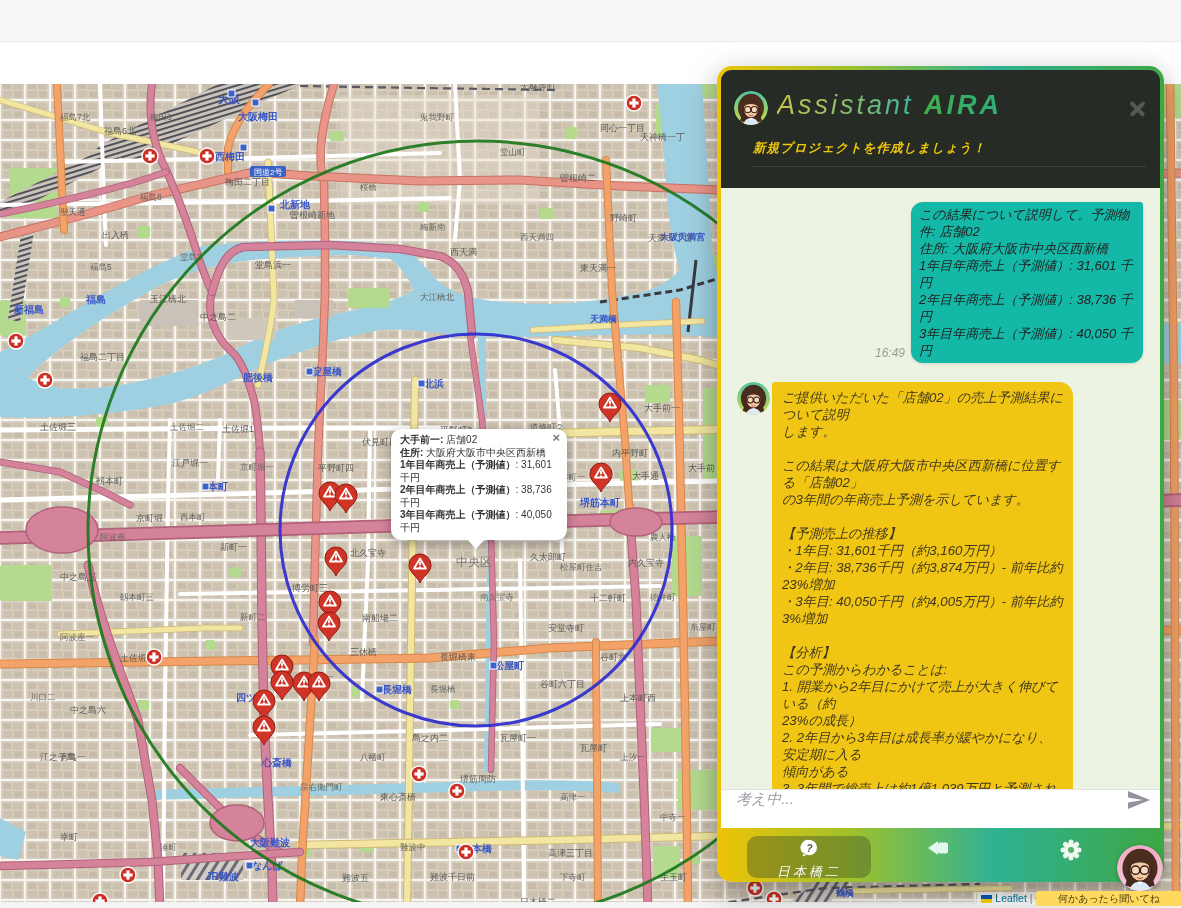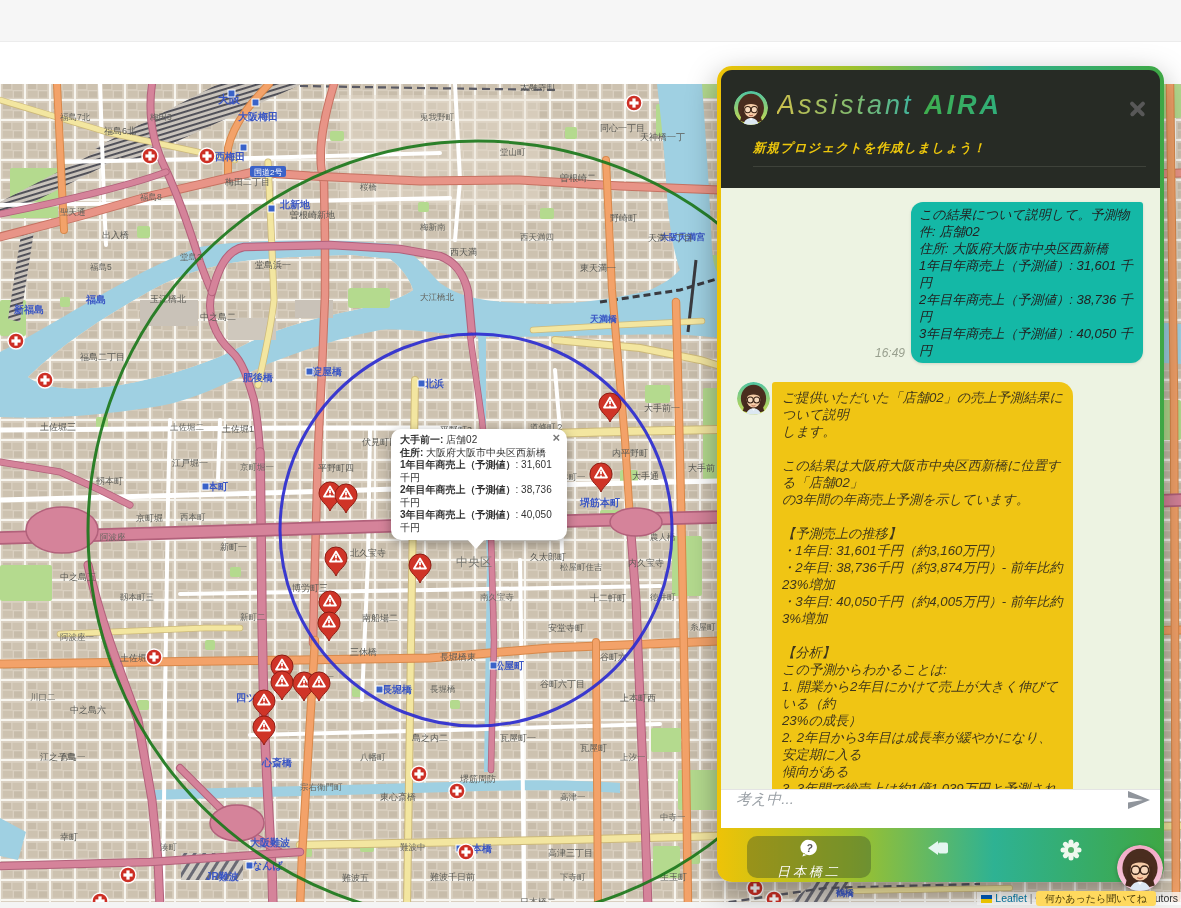--- a/index.html
+++ b/index.html
@@ -33,21 +33,21 @@
 .rowa{display:flex;align-items:flex-start;margin:19px 0 0 16px;}
 .avs{width:33px;height:33px;border-radius:50%;overflow:hidden;flex:0 0 auto;}
 .buba{position:relative;width:301px;box-sizing:border-box;background:#f0c514;border-radius:14px;border-top-left-radius:3px;margin-left:2px;padding:7px 10px 8px 10px;font-size:13.2px;line-height:17px;color:#40371c;white-space:pre-line;}
 .pinput{flex:0 0 auto;height:38px;background:#fff;display:flex;padding:0 9px 0 15px;border-top:1px solid #e4e4e4;}
 .pinput .ph{color:#9aa0a6;font-size:15px;flex:1;}
 .ptool{flex:0 0 auto;height:50px;position:relative;}
 .chatbtn{position:absolute;left:26px;top:8px;width:124px;height:42px;border-radius:10px;background:rgba(62,82,40,.42);text-align:center;}
 .chatbtn .lbl{color:#fff;font-size:13px;letter-spacing:3px;margin-top:1px;display:block;}
 .tico{position:absolute;top:11px;}
 .bavatar{position:absolute;left:1117px;top:845px;width:46px;height:46px;border-radius:50%;overflow:hidden;z-index:12;box-shadow:0 1px 4px rgba(0,0,0,.25);}
-.tooltip{position:absolute;left:1036px;top:891px;height:15px;background:#ffd95e;border-radius:3px;color:#4a3b08;font-size:10px;line-height:15px;padding:0 9px;z-index:13;white-space:nowrap;}
+.tooltip{position:absolute;left:1036px;top:891px;height:15px;background:#ffd95e;border-radius:3px;color:#4a3b08;font-size:10px;line-height:15px;padding:0 22px;z-index:13;white-space:nowrap;}
 </style>
 </head>
 <body>
 <div id="stage">
 <div class="band-top"></div>
 <svg id="map" viewBox="0 84 1181 818" width="1181" height="818">
 <defs>
 <pattern id="blk" width="25" height="20" patternUnits="userSpaceOnUse">
 <rect width="25" height="20" fill="#f7f5ef"></rect>
 <rect x="1" y="1" width="23" height="18" fill="#dad0c1"></rect>

